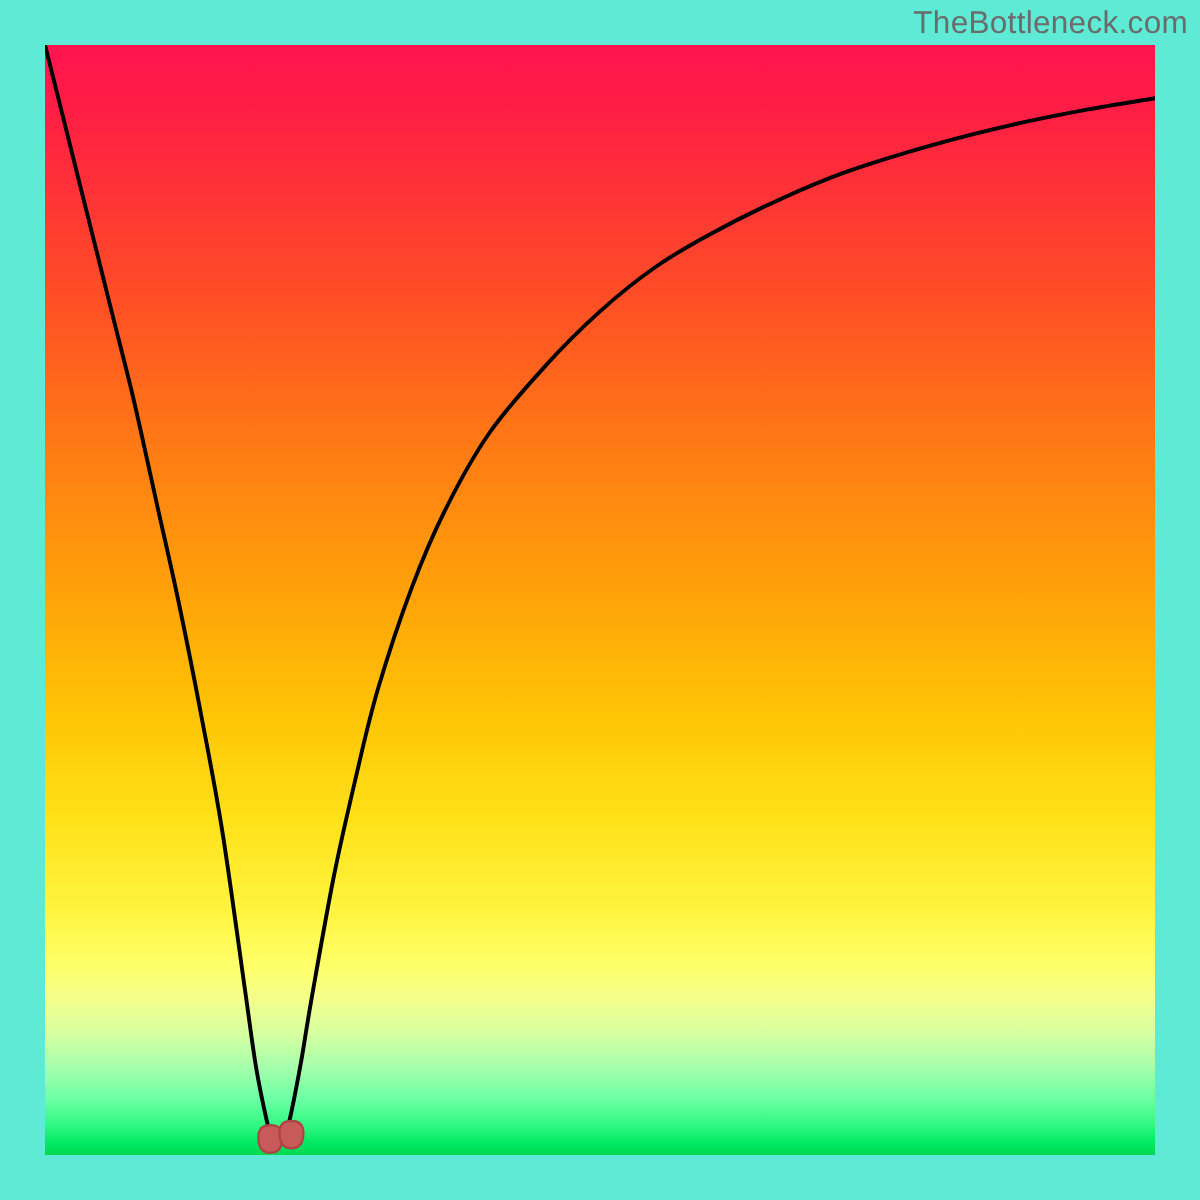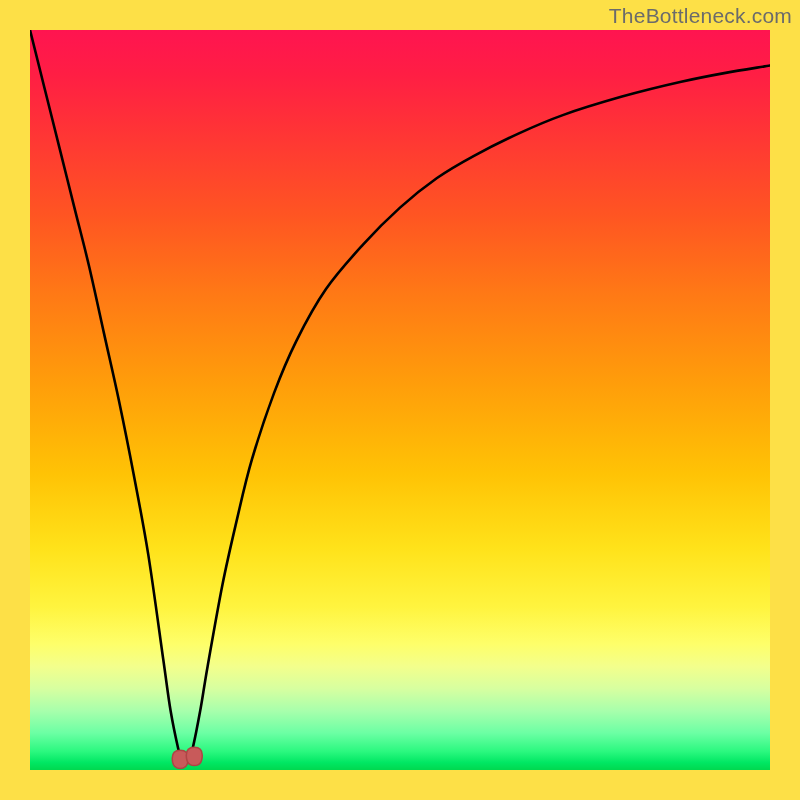--- a/index.html
+++ b/index.html
@@ -8,21 +8,21 @@
     width: 800px;
     height: 800px;
     overflow: hidden;
     background: #000;
     font-family: Arial, Helvetica, sans-serif;
   }
   .frame {
     position: absolute;
     left: 0; top: 0;
     width: 800px; height: 800px;
-    background: #fde047;
+    background: #5eead4;
   }
   .plot-area {
     position: absolute;
     left: 30px;
     top: 30px;
     width: 740px;
     height: 740px;
     overflow: hidden;
   }
   .gradient {

